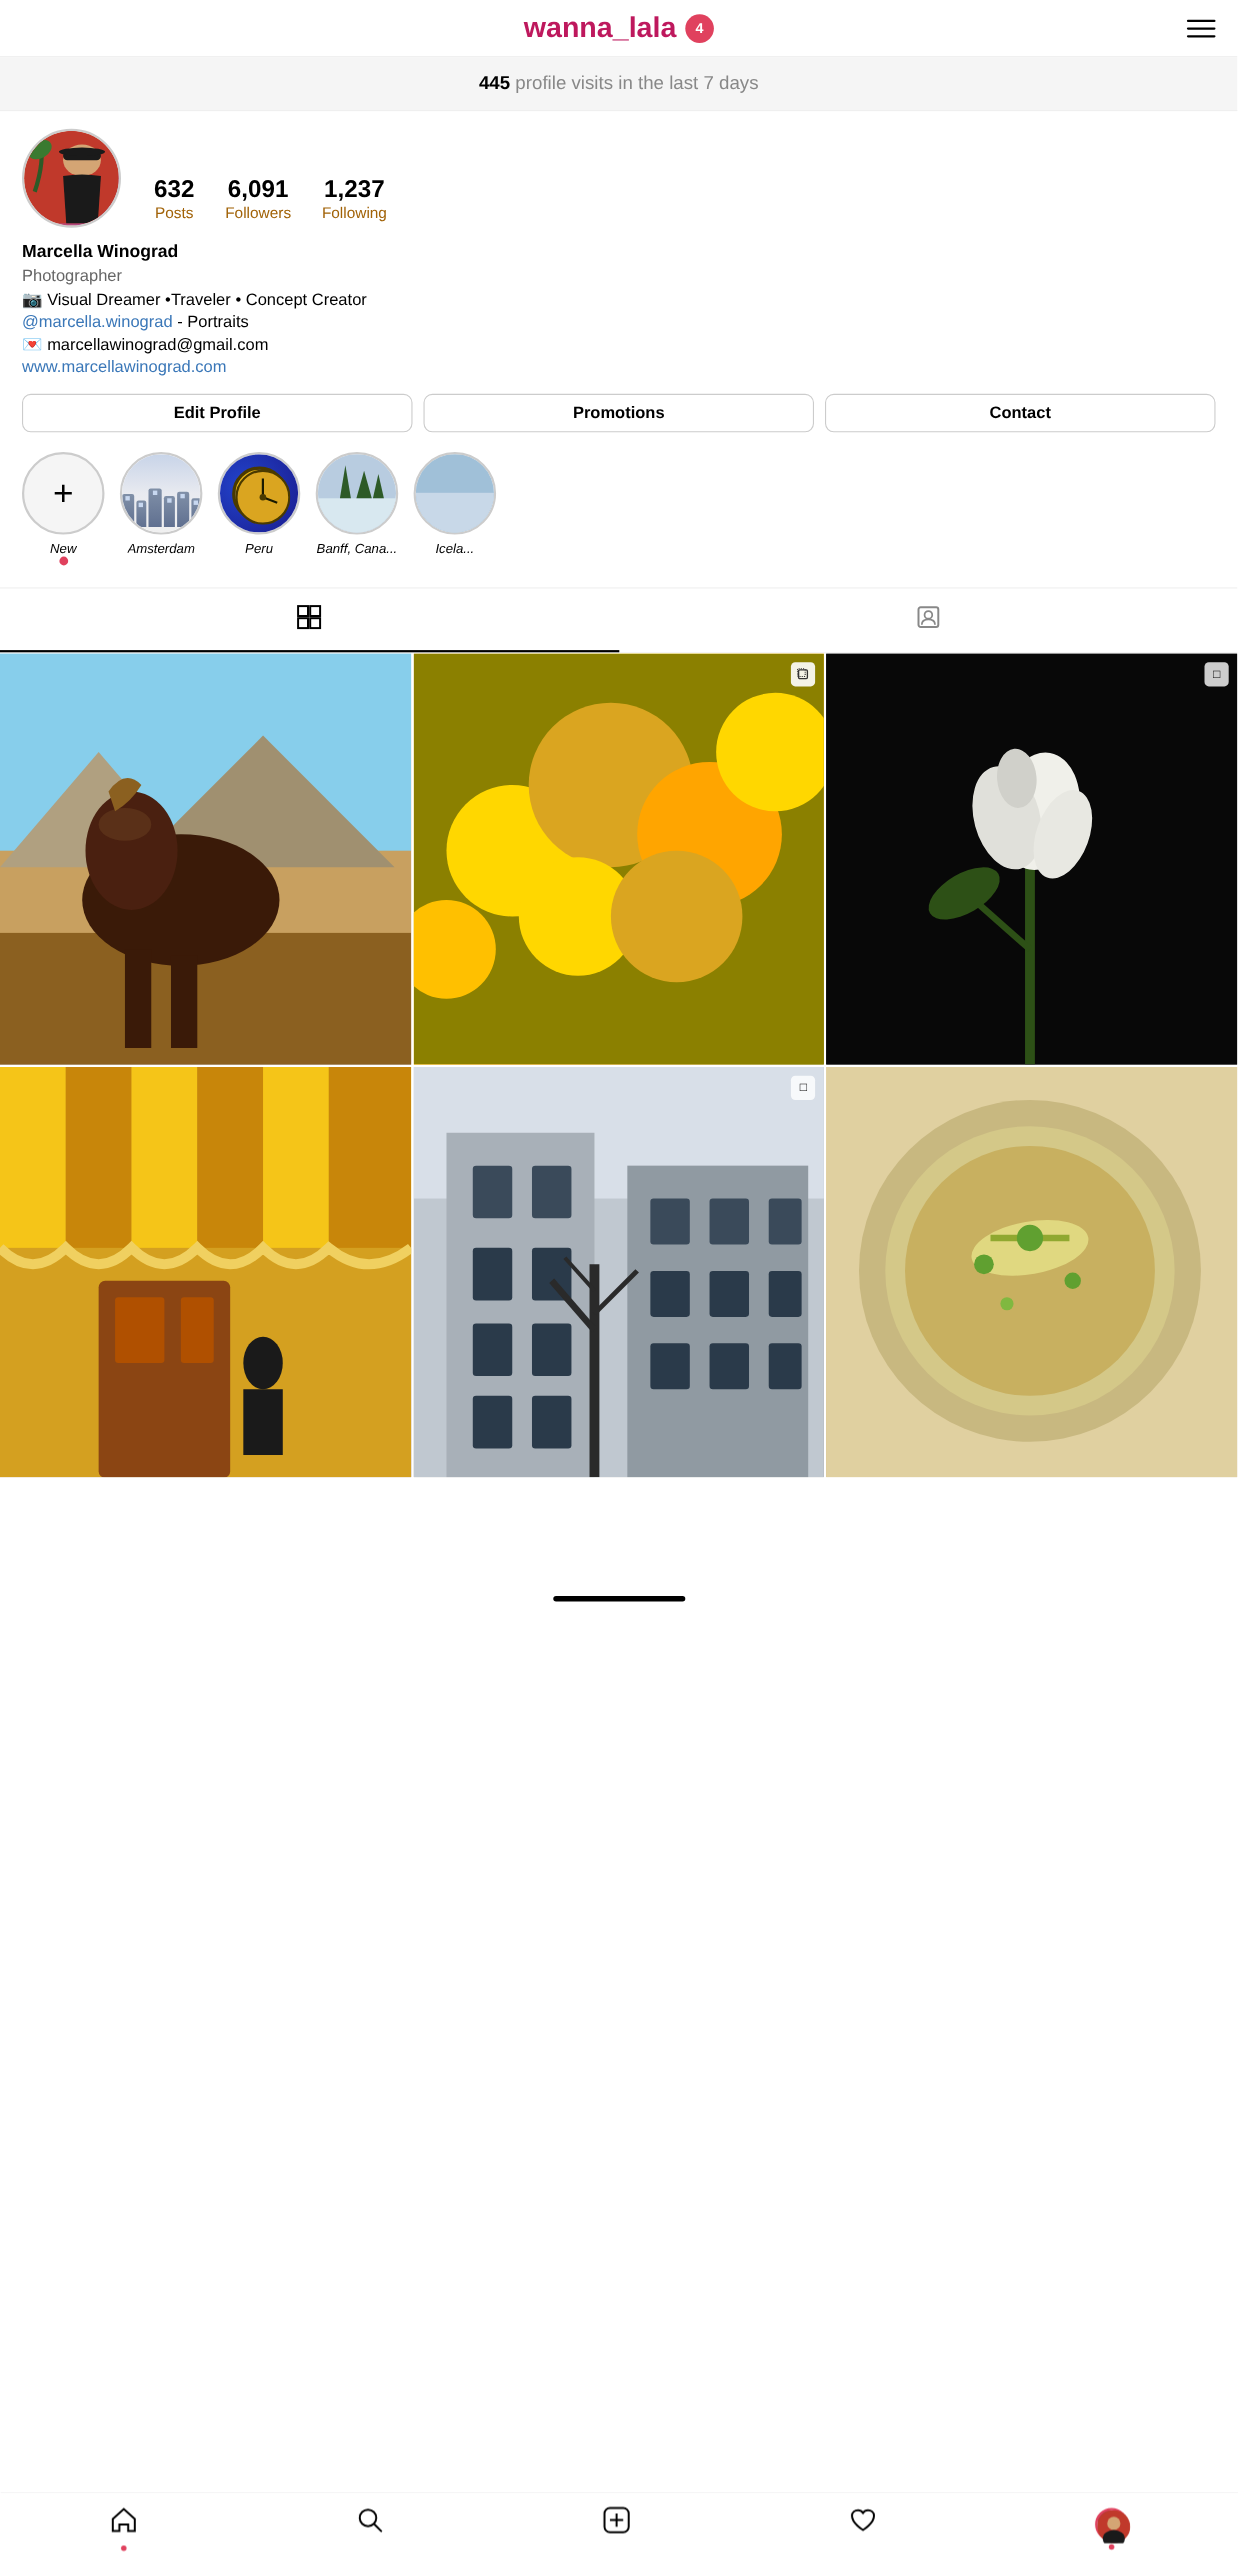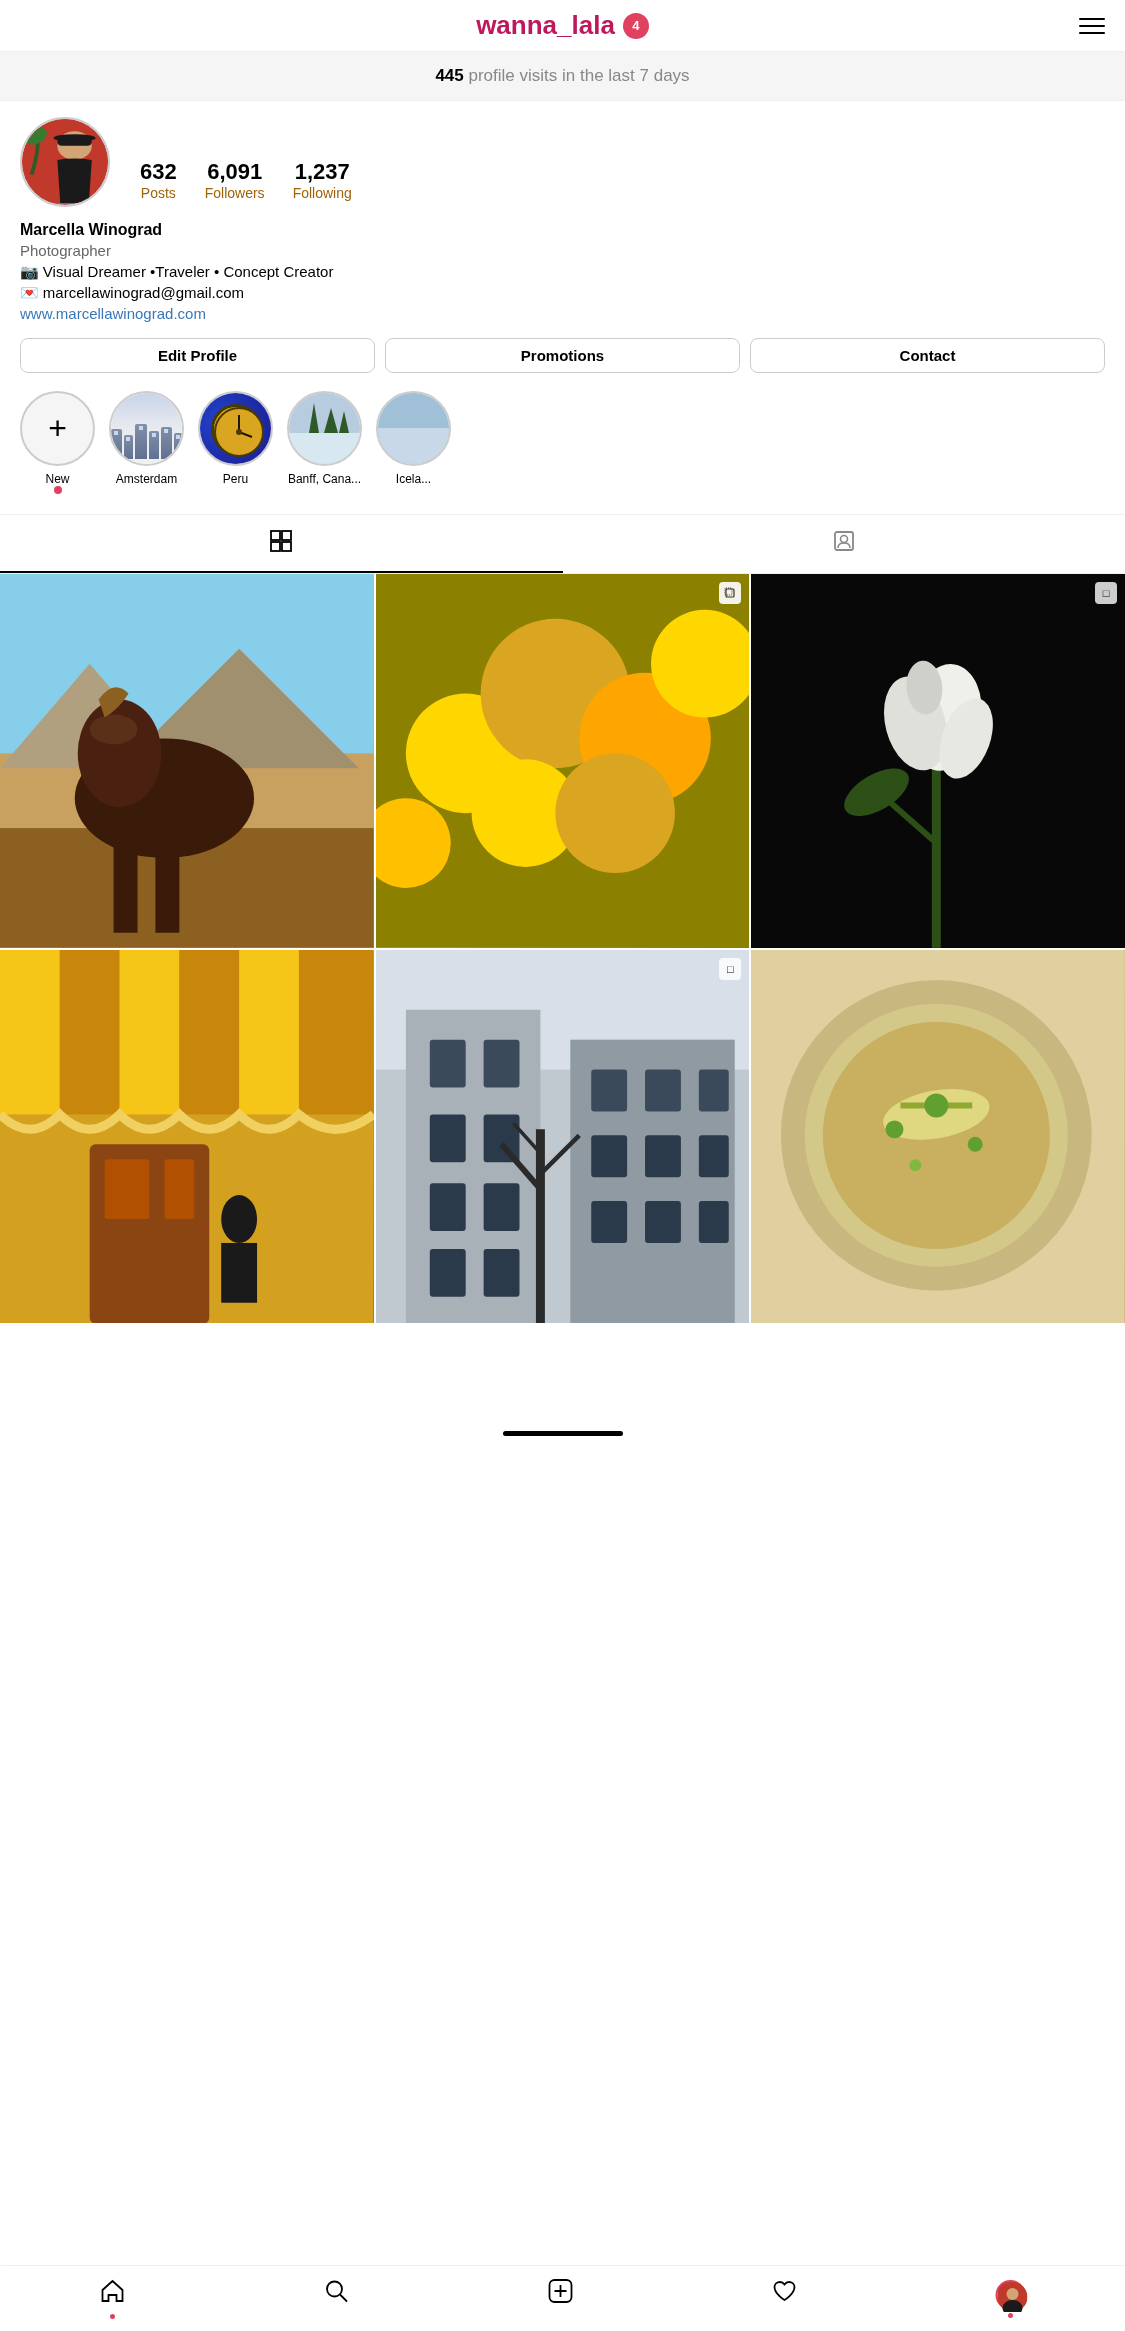--- a/index.html
+++ b/index.html
@@ -215,20 +215,21 @@
       font-weight: 300;
     }
     .highlight-label {
       font-size: 12px;
       color: #000;
       text-align: center;
       max-width: 80px;
       overflow: hidden;
       text-overflow: ellipsis;
       white-space: nowrap;
+      font-style: italic;
     }
     .highlight-dot {
       width: 8px;
       height: 8px;
       background: #e0415e;
       border-radius: 50%;
       margin-top: -6px;
     }
 
     
@@ -496,20 +497,23 @@
         <span class="stat-number">1,237</span>
         <span class="stat-label">Following</span>
       </div>
     </div>
   </div>
 
   <div class="bio-section">
     <div class="bio-name">Marcella Winograd</div>
     <div class="bio-title">Photographer</div>
     <div class="bio-line">📷 Visual Dreamer •Traveler • Concept Creator</div>
+    <div class="bio-line">
+      <span class="bio-link-mention">@marcella.winograd</span><span> - Portraits</span>
+    </div>
     <div class="bio-email">💌  marcellawinograd@gmail.com</div>
     <div class="bio-url">www.marcellawinograd.com</div>
   </div>
 
   <div class="action-buttons">
     <button class="action-btn">Edit Profile</button>
     <button class="action-btn">Promotions</button>
     <button class="action-btn">Contact</button>
   </div>
 

